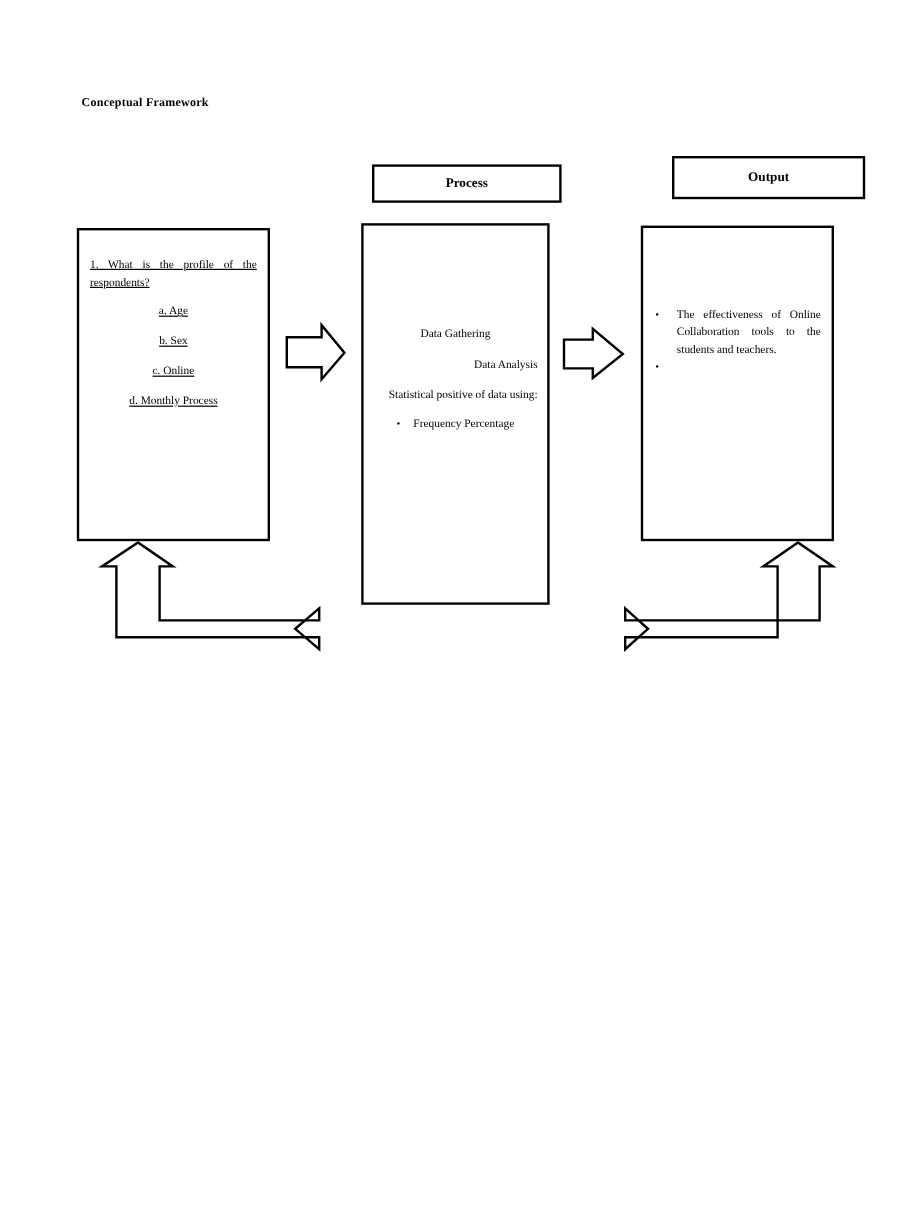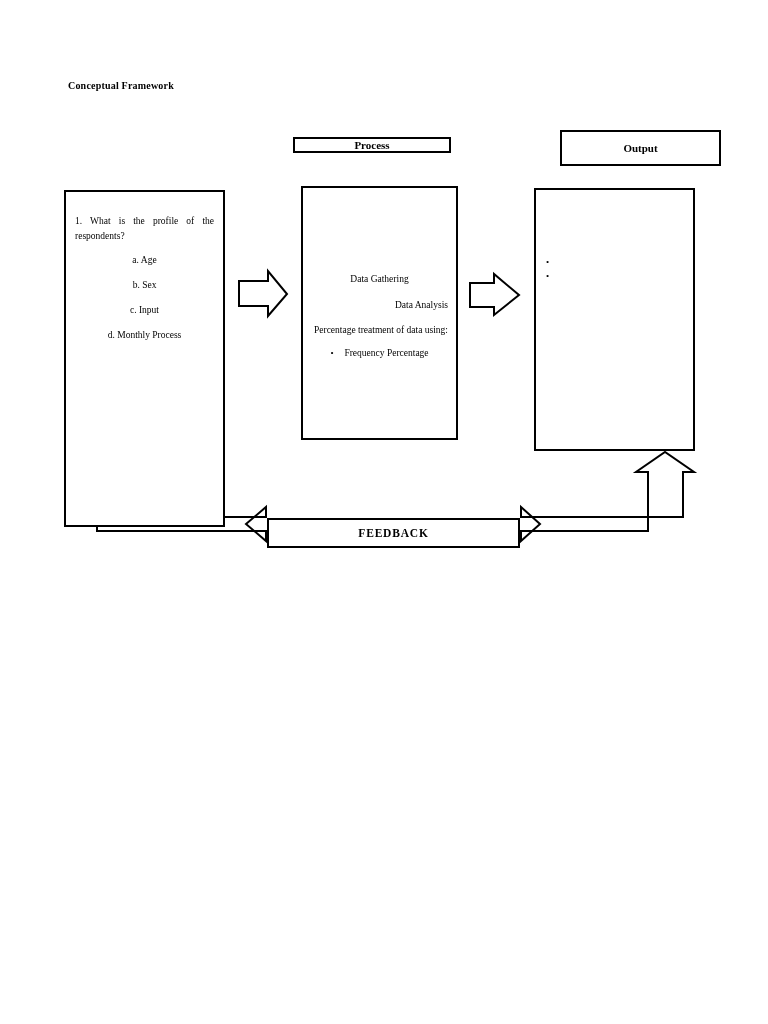--- a/index.html
+++ b/index.html
@@ -42,26 +42,26 @@
   .header-box {
     display: flex;
     align-items: center;
     justify-content: center;
     font-size: 11px;
     font-weight: bold;
   }
 
   
   #input-header  { left: 64px;  top: 140px; width: 155px; height: 29px; }
-  #process-header{ left: 293px; top: 137px; width: 158px; height: 16px; }
+  #process-header{ left: 310px; top: 137px; width: 158px; height: 32px; }
   #output-header { left: 560px; top: 130px; width: 161px; height: 36px; }
 
   
-  #input-body   { left: 64px;  top: 190px; width: 161px; height: 337px; }
-  #process-body { left: 301px; top: 186px; width: 157px; height: 254px; }
+  #input-body   { left: 64px;  top: 190px; width: 161px; height: 261px; text-decoration: underline; }
+  #process-body { left: 301px; top: 186px; width: 157px; height: 318px; }
   #output-body  { left: 534px; top: 188px; width: 161px; height: 263px; }
 
   
   .body-inner {
     box-sizing: border-box;
     width: 100%;
     height: 100%;
   }
 
   #input-body .body-inner { padding: 22px 9px 8px 9px; }
@@ -173,53 +173,51 @@
 
     <polygon class="arrow-shape" points="521,517 521,507 540,524 521,541 521,531 648,531 648,472 636,472 665,452 694,472 683,472 683,517"></polygon>
   </svg>
 
 
   <div class="abs box" id="input-body">
     <div class="body-inner">
       <div class="q-line">1. What is the profile of the respondents?</div>
       <div class="q-line nojust">a. Age</div>
       <div class="q-line nojust">b. Sex</div>
-      <div class="q-line nojust">c. Input</div>
+      <div class="q-line nojust">c. Online</div>
       <div class="q-line nojust">d. Monthly Process</div>
     </div>
   </div>
 
   <div class="abs box header-box" id="process-header">
     <span>Process</span>
   </div>
 
   <div class="abs box" id="process-body">
     <div class="body-inner">
       <div class="p-line">Data Gathering</div>
       <div class="p-line tight">Data Analysis</div>
-      <div class="p-line tight">Percentage treatment of data using:</div>
+      <div class="p-line tight">Statistical positive of data using:</div>
       <div class="p-bullet-row">
         <span class="p-bullet-dot">•</span>
         <span class="p-bullet-text">Frequency Percentage</span>
       </div>
     </div>
   </div>
 
   <div class="abs box header-box" id="output-header">
     <span>Output</span>
   </div>
 
   <div class="abs box" id="output-body">
     <div class="body-inner">
       <div class="o-item">
         <span class="o-dot">•</span>
+        <span class="o-text">The effectiveness of Online Collaboration tools to the students and teachers.</span>
       </div>
       <div class="o-item">
         <span class="o-dot">•</span>
       </div>
     </div>
   </div>
 
-  <div class="abs box" id="feedback-box">
-    <div class="fb-label">FEEDBACK</div>
-  </div>
 
 </div>
 
 </body></html>

